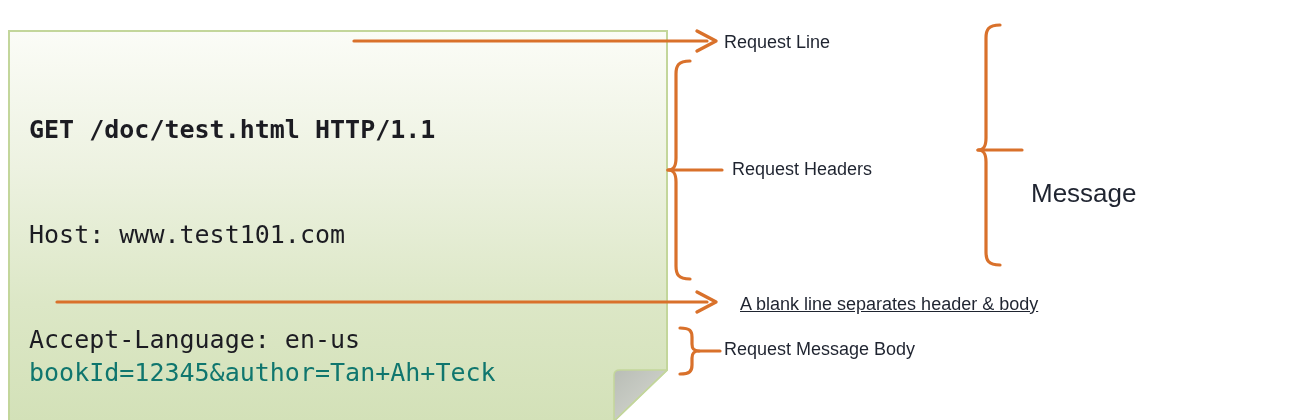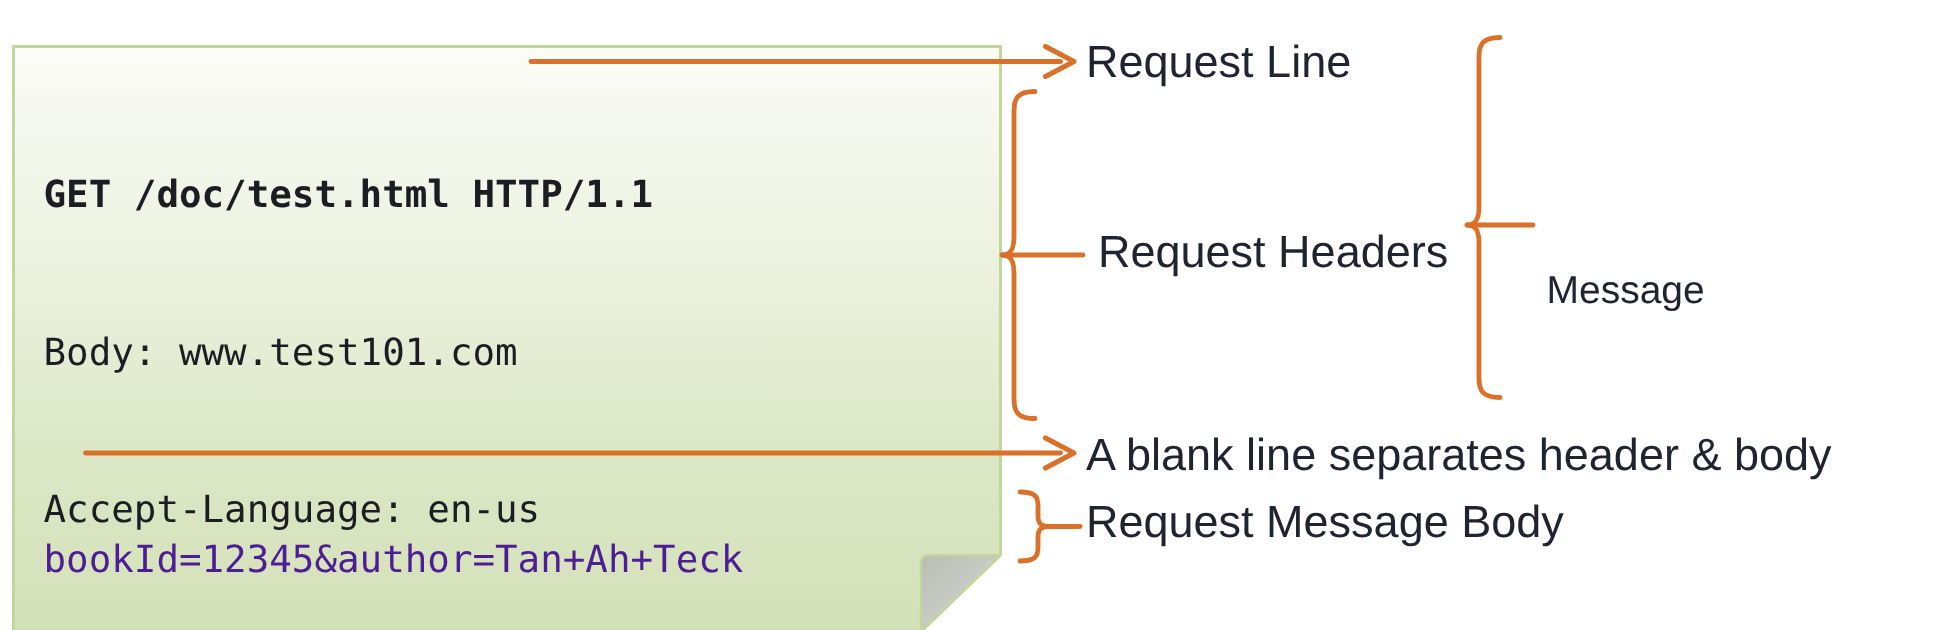--- a/index.html
+++ b/index.html
@@ -55,44 +55,44 @@
   .note-text .ln { display: block; height: 35px; }
   .note-text .ln.bold { font-weight: bold; }
 
   .body-text {
     position: absolute;
     left: 21px;
     top: 325px;
     font-family: "DejaVu Sans Mono", "Liberation Mono", monospace;
     font-size: 25px;
     line-height: 35px;
-    color: #4c1d95;
+    color: #0f766e;
     white-space: pre;
   }
 
   
   .anno-svg {
     position: absolute;
     left: 0; top: 0;
     width: 1296px;
     height: 420px;
     pointer-events: none;
   }
 
   .label {
     position: absolute;
     font-family: "Liberation Sans", sans-serif;
-    font-size: 30px;
+    font-size: 18px;
     line-height: 30px;
     color: #1f2430;
     white-space: pre;
   }
   .label.lbl-request-line   { left: 724px; top: 27px; }
   .label.lbl-request-headers{ left: 732px; top: 154px; text-align: right; }
-  .label.lbl-blank-line     { left: 724px; top: 289px; }
+  .label.lbl-blank-line     { left: 740px; top: 289px; text-decoration: underline; }
   .label.lbl-request-body   { left: 724px; top: 334px; }
 
   .label-stack {
     position: absolute;
     left: 1031px;
     top: 86px;
     font-family: "Liberation Sans", sans-serif;
     font-size: 26px;
     line-height: 43px;
     color: #1f2430;
@@ -121,21 +121,21 @@
         </linearGradient>
       </defs>
 
       <path d="M 1,1 L 659,1 L 659,340 L 606,391 L 1,391 Z" fill="url(#noteGrad)" stroke="#C3D69B" stroke-width="2"></path>
 
       <path d="M 659,340 L 606,391 L 606,345 Q 606,340 612,340 Z" fill="url(#foldGrad)" stroke="#C3D69B" stroke-width="1.5"></path>
     </svg>
 
     <div class="note-text">
       <span class="ln bold">GET /doc/test.html HTTP/1.1</span>
-      <span class="ln">Body: www.test101.com</span>
+      <span class="ln">Host: www.test101.com</span>
       <span class="ln">Accept-Language: en-us</span>
       
       
       
     </div>
 
     <div class="body-text">bookId=12345&amp;author=Tan+Ah+Teck</div>
   </div>
 
   <svg class="anno-svg" viewBox="0 0 1296 420" xmlns="http://www.w3.org/2000/svg">

